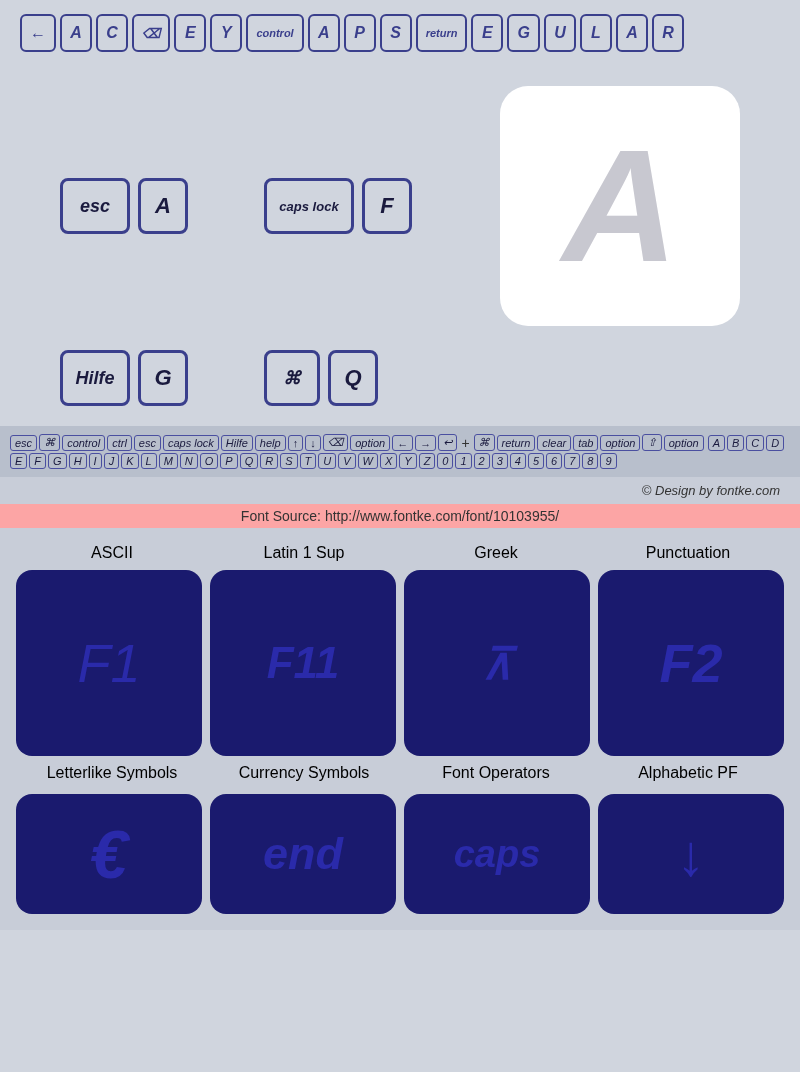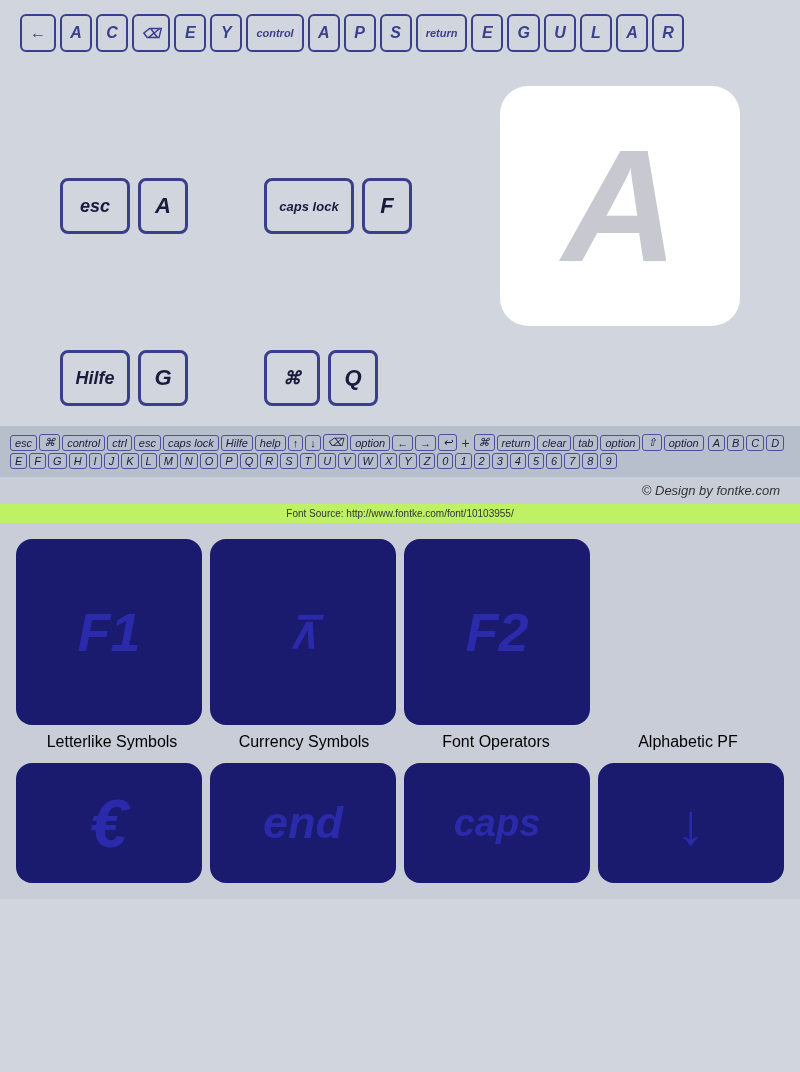--- a/index.html
+++ b/index.html
@@ -118,24 +118,24 @@
     
     .footer-credit {
       background: #c8cdd8;
       text-align: right;
       padding: 6px 20px;
       font-size: 13px;
       color: #333;
       font-style: italic;
     }
     .font-source {
-      background: #bef264;
+      background: #fca5a5;
       text-align: center;
       padding: 4px;
-      font-size: 10px;
+      font-size: 14px;
       color: #333;
     }
 
     
     .bottom-section {
       background: #c8cdd8;
       padding: 16px;
     }
     .grid-labels {
       display: grid;
@@ -301,24 +301,33 @@
 
 <div class="footer-credit">
   <span>© Design by fontke.com</span>
 </div>
 <div class="font-source">
   <span>Font Source: http://www.fontke.com/font/10103955/</span>
 </div>
 
 <div class="bottom-section">
 
+  <div class="grid-labels">
+    <span>ASCII</span>
+    <span>Latin 1 Sup</span>
+    <span>Greek</span>
+    <span>Punctuation</span>
+  </div>
 
   <div class="icon-grid">
     <div class="icon-card">
-      <span style="font-size:54px; font-style:italic; font-weight:bold; color:#2a2aaa;">F1</span>
+      <span style="font-size:54px; font-style:italic; font-weight:normal; color:#2a2aaa;">F1</span>
+    </div>
+    <div class="icon-card">
+      <span style="font-size:44px; font-style:italic; font-weight:bold; color:#2a2aaa;">F11</span>
     </div>
     <div class="icon-card">
       <span style="font-size:44px; font-weight:bold; color:#2a2aaa;">⊼</span>
     </div>
     <div class="icon-card">
       <span style="font-size:54px; font-style:italic; font-weight:bold; color:#2a2aaa;">F2</span>
     </div>
   </div>
 
   <div class="icon-grid-labels">

